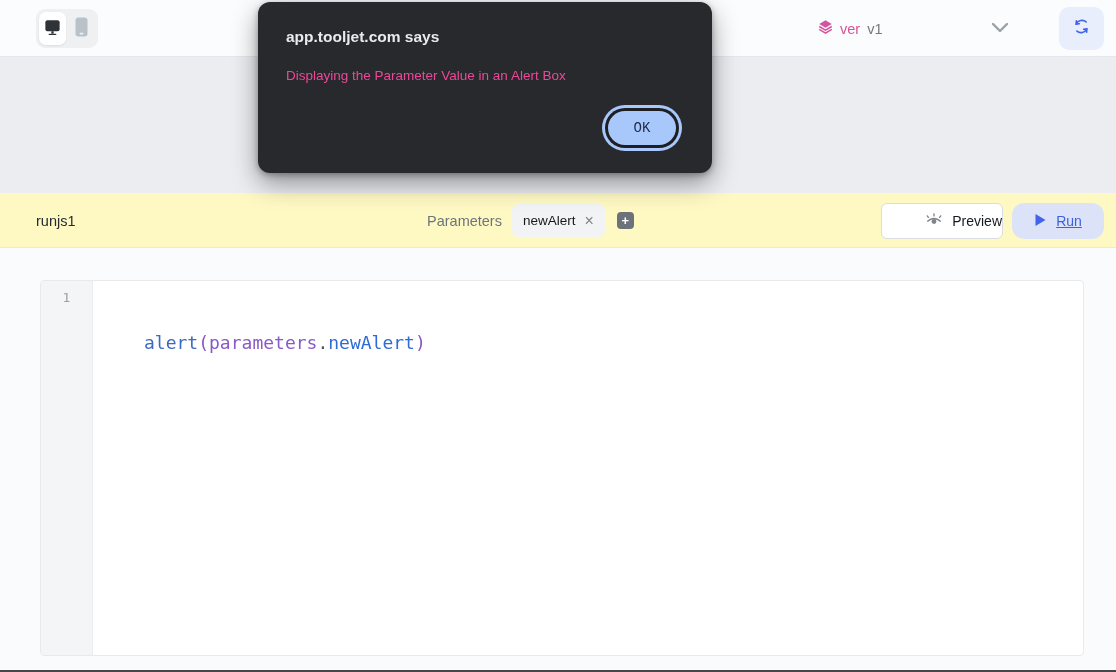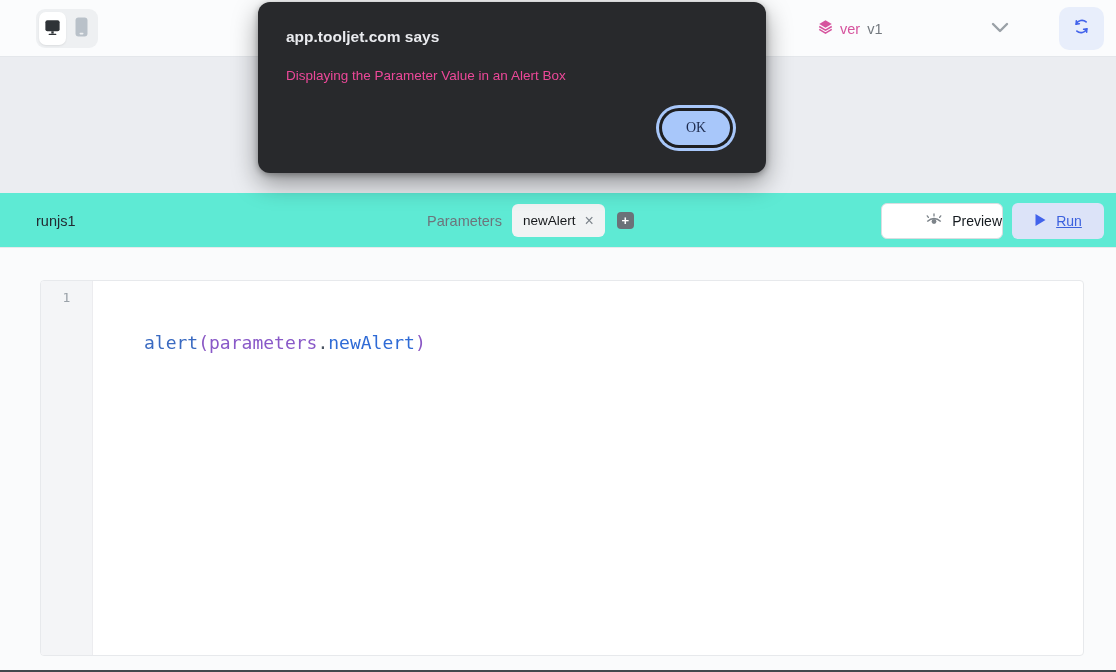--- a/index.html
+++ b/index.html
@@ -19,63 +19,63 @@
   .ver-value { color:#73797f; font-size:14.5px; }
   .chevron { position:absolute; left:989px; top:21px; }
   .refresh-btn { position:absolute; left:1059px; top:7px; width:45px; height:43px;
     background:#e8eefb; border-radius:10px; display:flex; align-items:center; justify-content:center; cursor:pointer; }
 
   
   .canvas { position:absolute; top:57px; left:0; width:1116px; height:136px; background:#ebedf1; }
 
   
   .toolbar { position:absolute; top:193px; left:0; width:1116px; height:55px;
-    background:#5eead4; border-bottom:1px solid #e7e9ec; }
+    background:#fef9c3; border-bottom:1px solid #e7e9ec; }
   .query-name { position:absolute; left:36px; top:0; height:55px; display:flex; align-items:center;
     font-size:14.5px; color:#232b33; }
   .params-group { position:absolute; left:427px; top:0; height:55px; display:flex; align-items:center; gap:10px; }
   .params-label { color:#6d757c; font-size:14.5px; }
   .param-pill { display:flex; align-items:center; gap:9px; background:#f1f3f4; border-radius:6px;
     height:33px; padding:0 11px; cursor:pointer; }
   .param-pill .tag-text { font-size:13.5px; color:#17191c; font-weight:500; }
   .param-pill .x { color:#7d848b; font-size:16px; line-height:1; cursor:pointer; }
   .add-param { width:17px; height:17px; background:#6b7279; border-radius:4px; color:#fff;
     font-size:13px; font-weight:700; display:flex; align-items:center; justify-content:center;
     line-height:1; cursor:pointer; margin-left:2px; }
   .btn-preview { position:absolute; left:881px; top:10px; width:122px; height:36px; background:#fff;
     border:1px solid #d9dde1; border-radius:6px; display:flex; align-items:center; justify-content:flex-end;
     gap:9px; font-size:14px; color:#141a1f; cursor:pointer; }
   .btn-run { position:absolute; left:1012px; top:10px; width:92px; height:36px; background:#dce3f8;
-    border:none; border-radius:6px; display:flex; align-items:center; justify-content:center; gap:9px;
+    border:none; border-radius:12px; display:flex; align-items:center; justify-content:center; gap:9px;
     font-size:14px; font-weight:500; color:#3c61de; cursor:pointer;text-decoration:underline; }
 
   
   .editor-wrap { position:absolute; top:280px; left:40px; width:1044px; height:376px;
     background:#ffffff; border:1px solid #e7e9ec; border-radius:4px; display:flex; overflow:hidden; }
   .gutter { width:52px; background:#f4f5f7; border-right:1px solid #ececef; padding-top:9px;
     text-align:center; font-family:"DejaVu Sans Mono", monospace; font-size:13px; color:#9aa2a9; }
   .code-area { flex:1; padding:9px 0 0 8px; font-family:"DejaVu Sans Mono", monospace; font-size:18px;
     color:#383a42; white-space:pre; cursor:text;margin-left:43px; }
   .tok-function { color:#3a6ac1; }
   .tok-paren    { color:#8a57c4; }
   .tok-variable { color:#8959c8; }
   .tok-punct    { color:#4b5563; }
   .tok-property { color:#2f6bd6; }
 
   .bottom-divider { position:absolute; left:0; top:670px; width:1116px; height:2px; background:#43484d; }
 
   
-  .alert-dialog { position:absolute; left:258px; top:2px; width:508px; height:171px;
+  .alert-dialog { position:absolute; left:258px; top:2px; width:454px; height:171px;
     background:#28292c; border-radius:12px; box-shadow:0 10px 26px rgba(0,0,0,.4), 0 2px 6px rgba(0,0,0,.3);
     padding:22px 28px; }
   .alert-title { color:#e9eaee; font-size:15.5px; font-weight:700; margin-top:4px; }
   .alert-message { color:#ec4899; font-size:13.5px; margin-top:22px; }
   .alert-ok { position:absolute; right:36px; bottom:28px; width:68px; height:34px; border:none;
     border-radius:17px; background:#a8c7fa; color:#1e2b4d; font-size:14px;
-    font-family:Liberation Serif, serif; cursor:pointer;
+    font-family:Liberation Mono, monospace; cursor:pointer;
     box-shadow:0 0 0 3px #1e1f22, 0 0 0 6px #a8c7fa; }
 </style>
 </head>
 <body>
 
 <div class="page">
 
   <div class="header">
     <div class="device-toggle">
       <div class="seg active">

